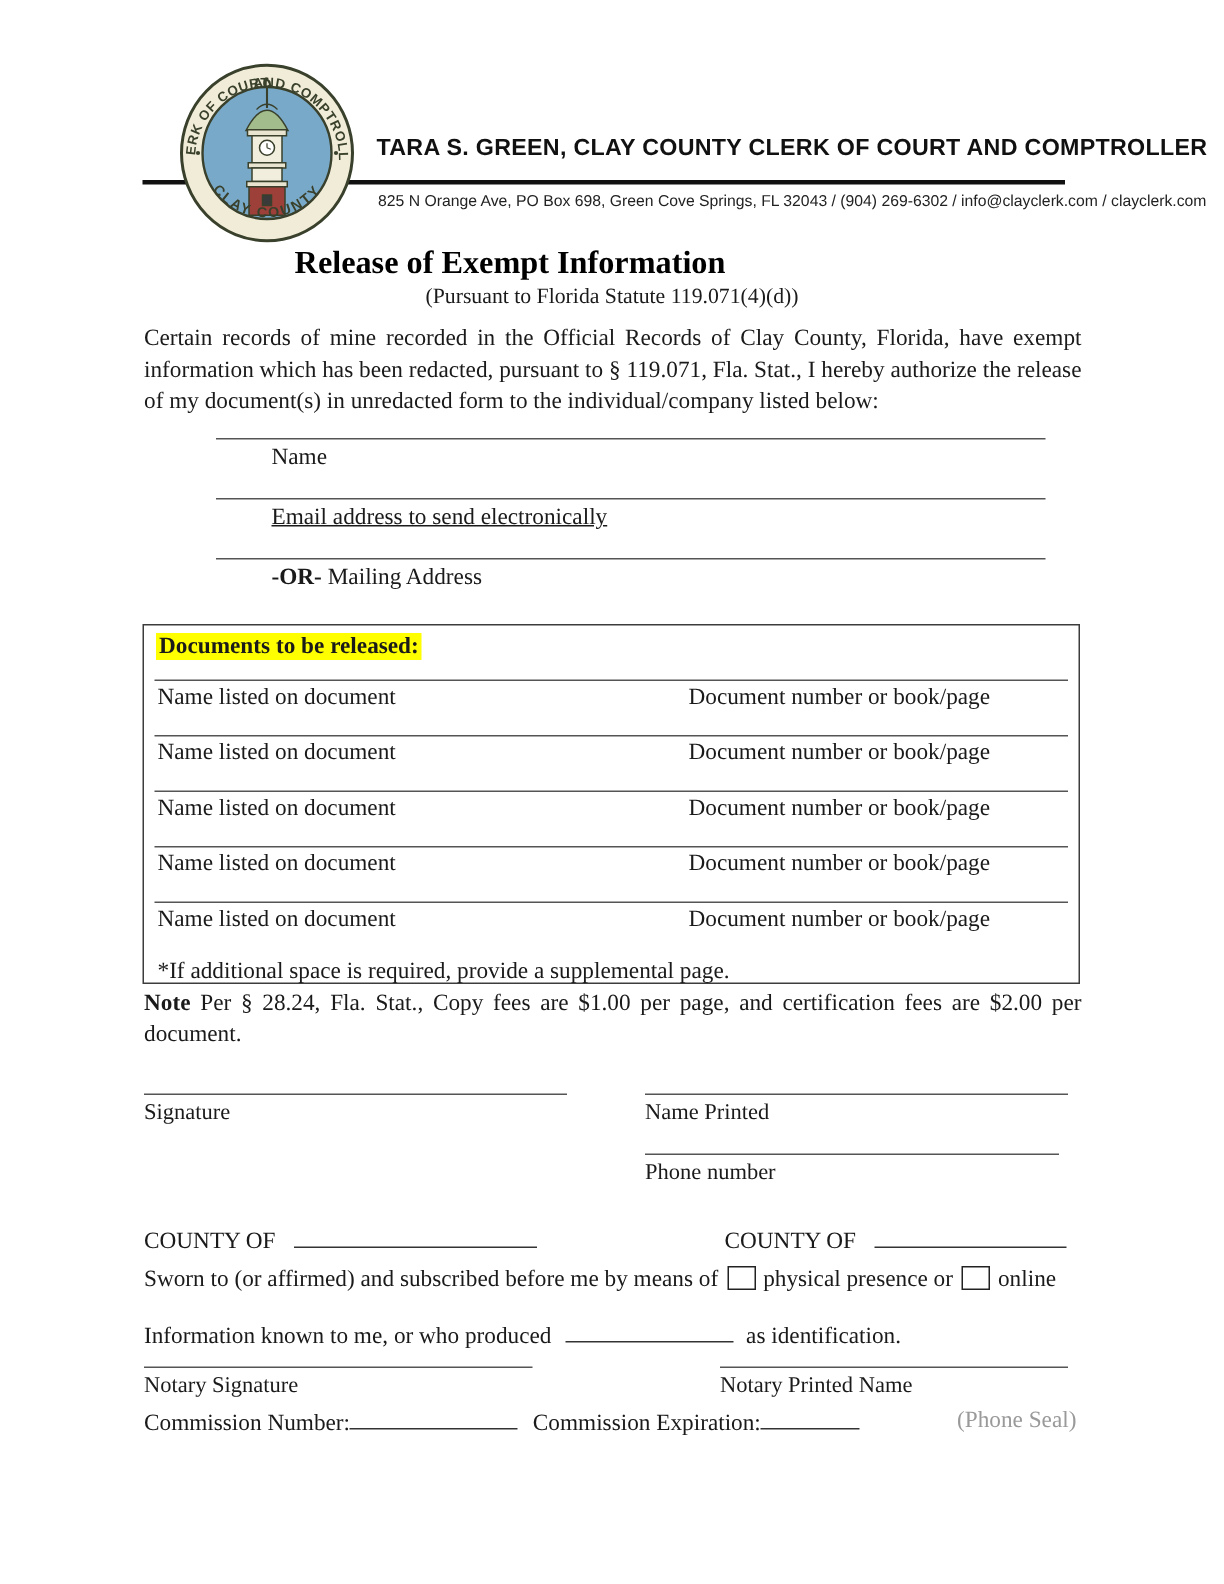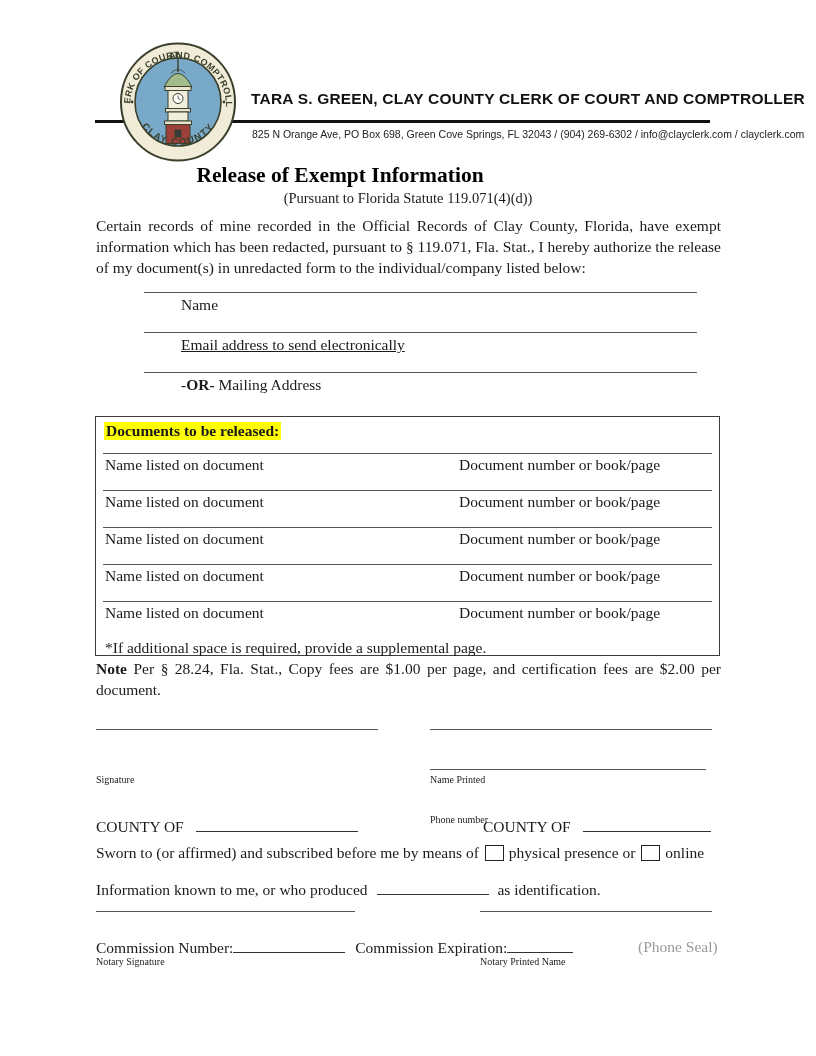--- a/index.html
+++ b/index.html
@@ -39,21 +39,21 @@
     border-top:1px solid #555; height:1px; }
   .rowlab-l { position:absolute; left:9px; font-size:15.5px; }
   .rowlab-r { position:absolute; left:363px; font-size:15.5px; }
   .footnote { position:absolute; left:9px; top:222px; font-size:15.5px; }
 
   .note { left:96px; top:658px; width:625px; font-size:15.5px; line-height:21px;
     text-align:justify; }
 
   
   .sigline { border-top:1px solid #555; height:1px; }
-  .lab { font-size:10px;margin-top:40px; }
+  .lab { font-size:15px; }
 
   .blank { display:inline-block; border-bottom:1px solid #333; height:15px;
     vertical-align:baseline; }
   .cbx { display:inline-block; width:19px; height:16px; border:1.6px solid #222;
     vertical-align:-3px; margin:0 5px 0 6px; background:#fff; }
   .inline-row { font-size:15.5px; white-space:nowrap; }
   .graytxt { color:#9a9a9a; }
   b.inb { font-weight:bold; }
 </style>
 </head>

